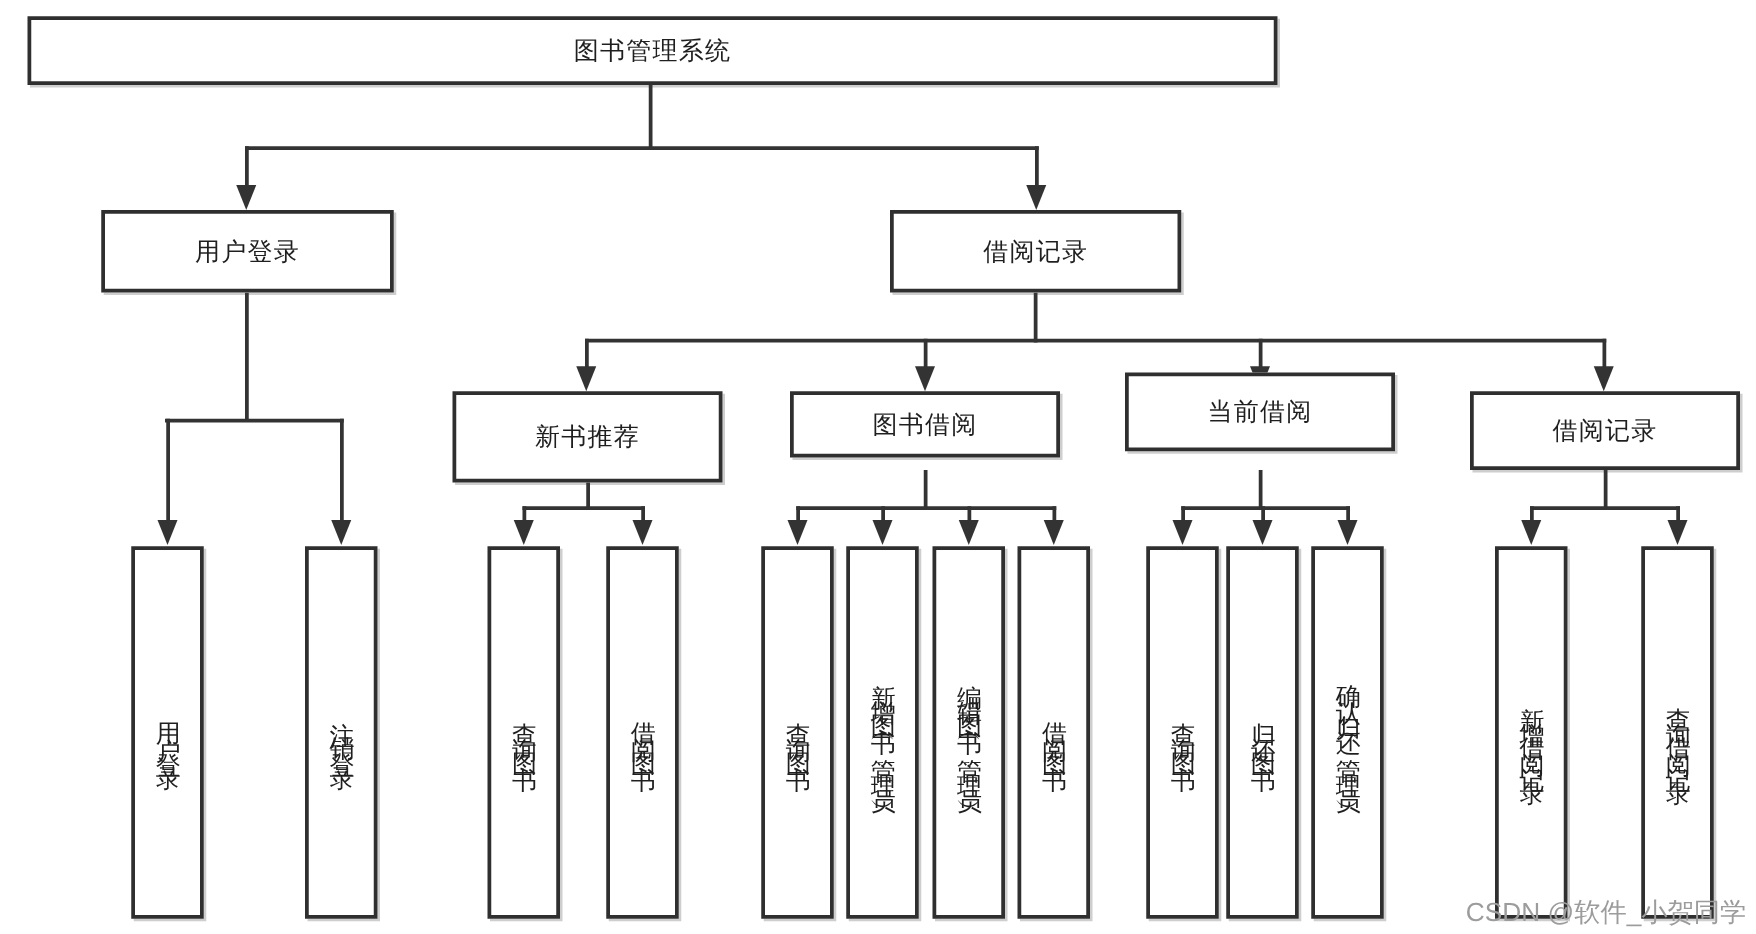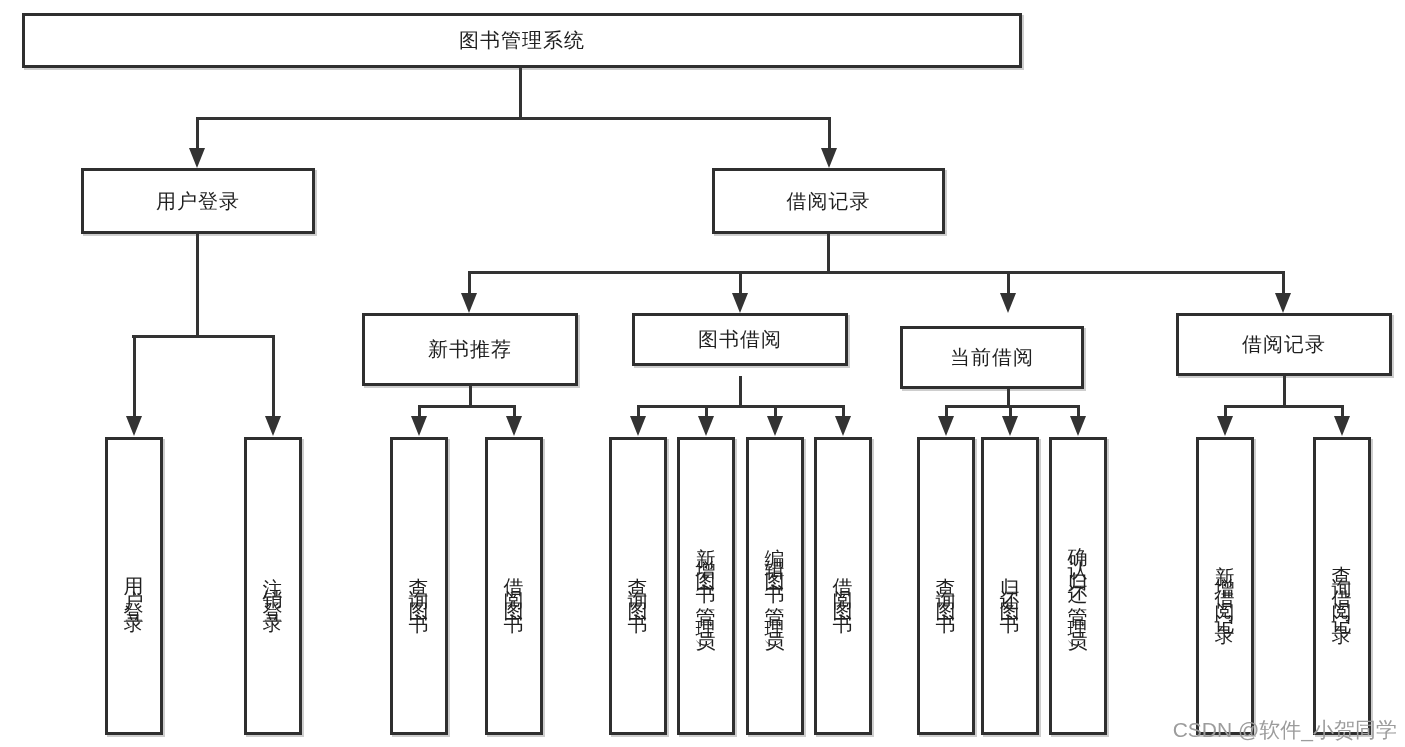--- a/index.html
+++ b/index.html
@@ -107,21 +107,21 @@
   <div class="arrowhead" style="left:1000px; top:293px;"></div>
   <div class="vline" style="left:1282px; top:271px; height:24px;"></div>
   <div class="arrowhead" style="left:1275px; top:293px;"></div>
 
   <div class="box" style="left:362px; top:313px; width:216px; height:73px;justify-content:center;">
     <span>新书推荐</span>
   </div>
   <div class="box" style="left:632px; top:313px; width:216px; height:53px;">
     <span>图书借阅</span>
   </div>
-  <div class="box" style="left:900px; top:326px; width:184px; height:63px;">
+  <div class="box" style="left:900px; top:298px; width:216px; height:63px;">
     <span>当前借阅</span>
   </div>
   <div class="box" style="left:1176px; top:313px; width:216px; height:63px;">
     <span>借阅记录</span>
   </div>
 
   <div class="vline" style="left:469px; top:376px; height:32px;"></div>
   <div class="hline" style="left:418px; top:405px; width:98px;"></div>
   <div class="vline" style="left:418px; top:405px; height:13px;"></div>
   <div class="arrowhead" style="left:411px; top:416px;"></div>

